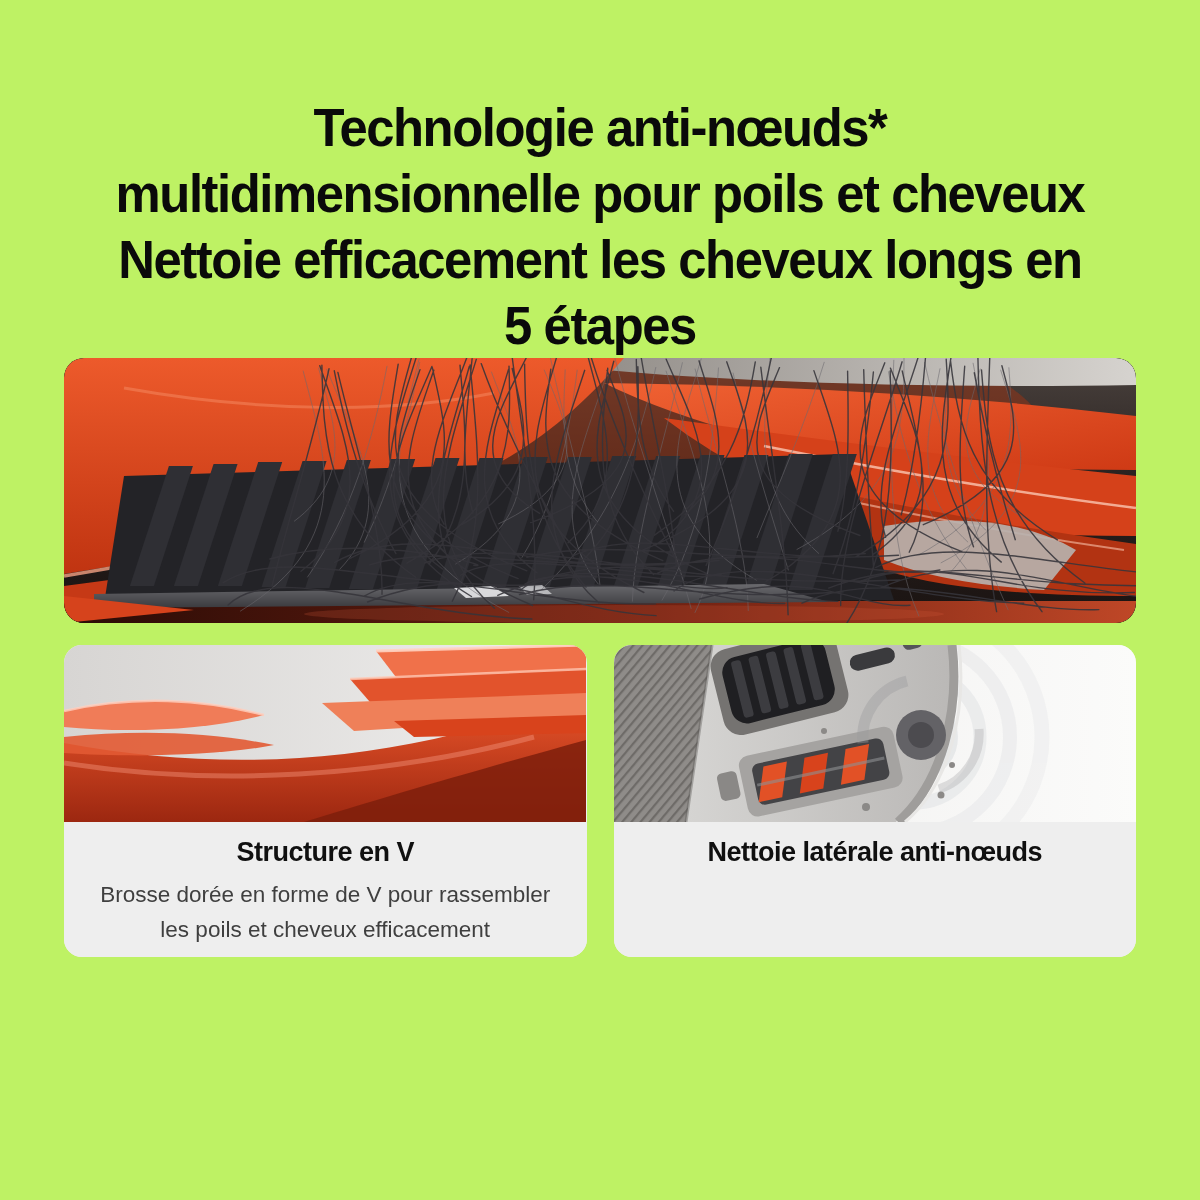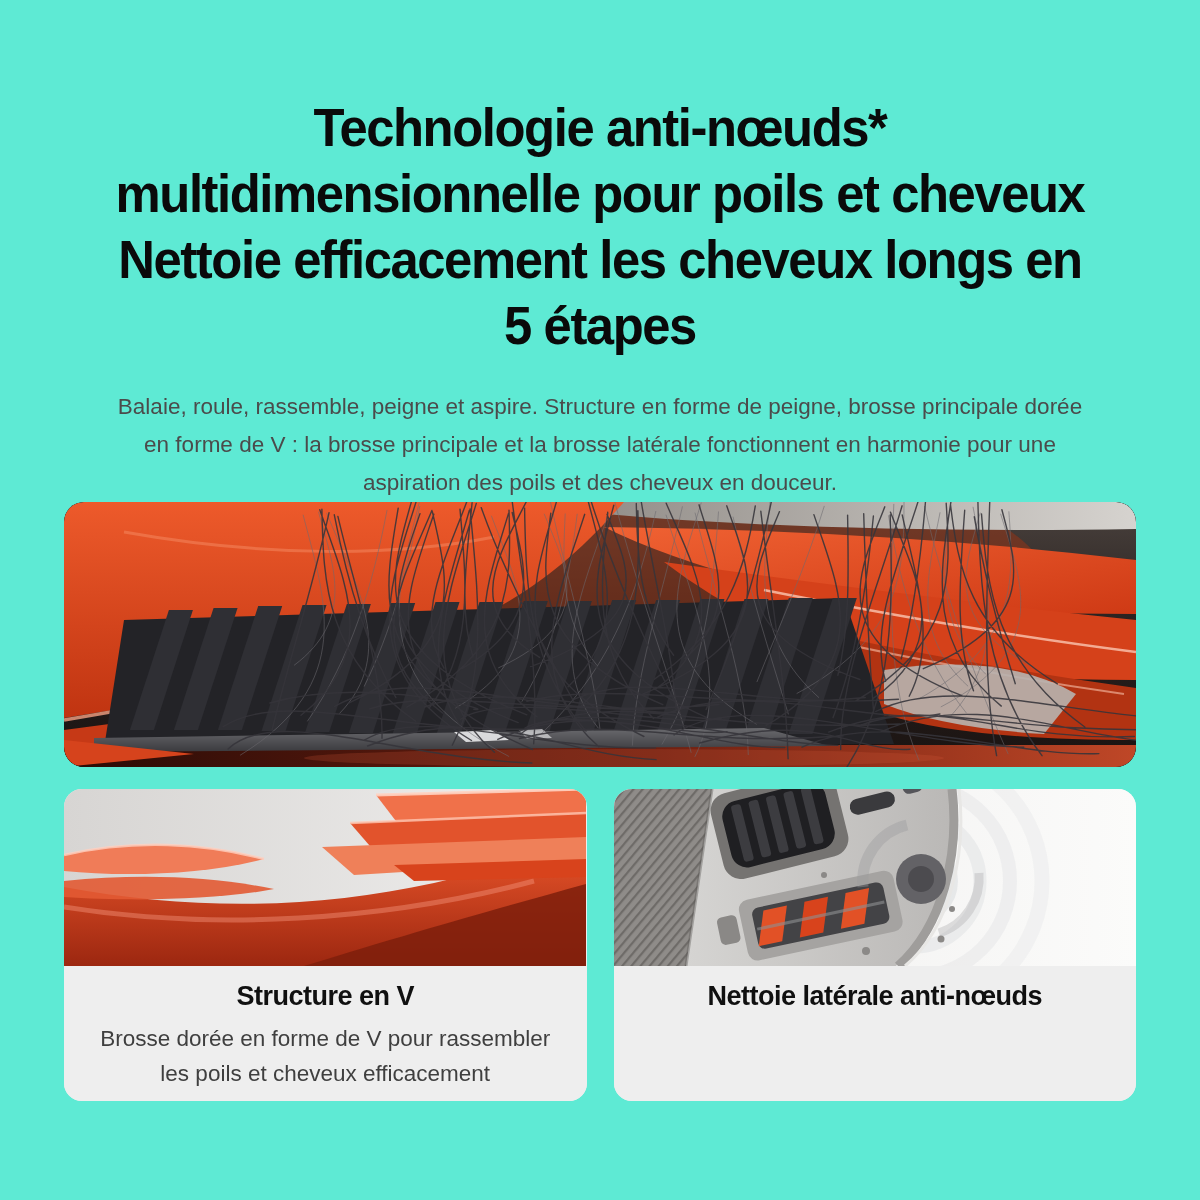--- a/index.html
+++ b/index.html
@@ -1,17 +1,17 @@
 <!DOCTYPE html>
 <html><head>
 <meta charset="utf-8">
 <style>
   html,body{margin:0;padding:0;}
   body{font-family:"Liberation Sans",sans-serif;background:#fff;}
-  .page{width:1200px;height:1200px;background:#5eead4;overflow:hidden;position:relative;}
+  .page{width:1200px;height:1200px;background:#bef264;overflow:hidden;position:relative;}
 
   
   .hdr{padding-top:94px;}
   .title{margin:0;text-align:center;color:#0a0a0a;font-weight:bold;
          font-size:54px;line-height:66px;letter-spacing:-1.5px;
          transform:scaleX(.94);transform-origin:center top;}
   .title .tl{display:block;white-space:nowrap;}
   .lede{margin:30px auto 0;max-width:1060px;text-align:center;
         font-size:22.5px;line-height:38px;color:#4b4b4b;white-space:pre-line;}
 
@@ -34,23 +34,20 @@
 
 <div class="page">
 
   <header class="hdr">
     <h1 class="title">
       <span class="tl">Technologie anti-nœuds*</span>
       <span class="tl">multidimensionnelle pour poils et cheveux</span>
       <span class="tl">Nettoie efficacement les cheveux longs en</span>
       <span class="tl">5 étapes</span>
     </h1>
-    <p class="lede">Balaie, roule, rassemble, peigne et aspire. Structure en forme de peigne, brosse principale dorée
-en forme de V : la brosse principale et la brosse latérale fonctionnent en harmonie pour une
-aspiration des poils et des cheveux en douceur.</p>
   </header>
 
   <figure class="hero" style="margin-block:0;">
     <svg id="hero-svg" width="1072" height="265" viewBox="0 0 1072 265" aria-hidden="true">
       <defs>
         <clipPath id="heroClip">
             <rect width="1072" height="265" rx="20"></rect>
           </clipPath>
         <linearGradient id="bgG" x1="0" y1="0" x2="0" y2="1">
           <stop offset="0" stop-color="#4a423e"></stop>

